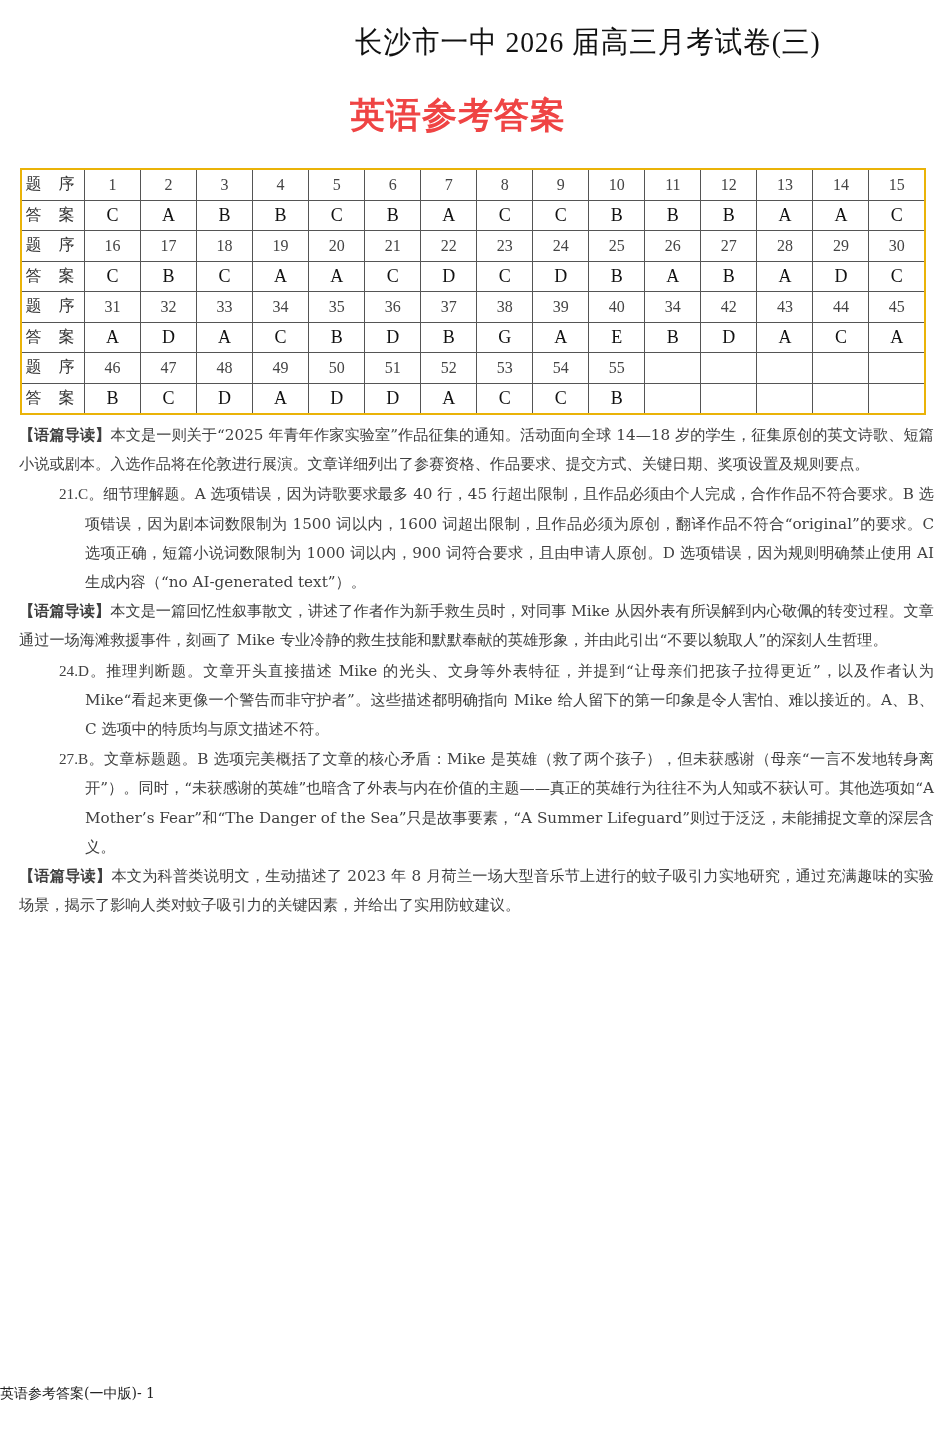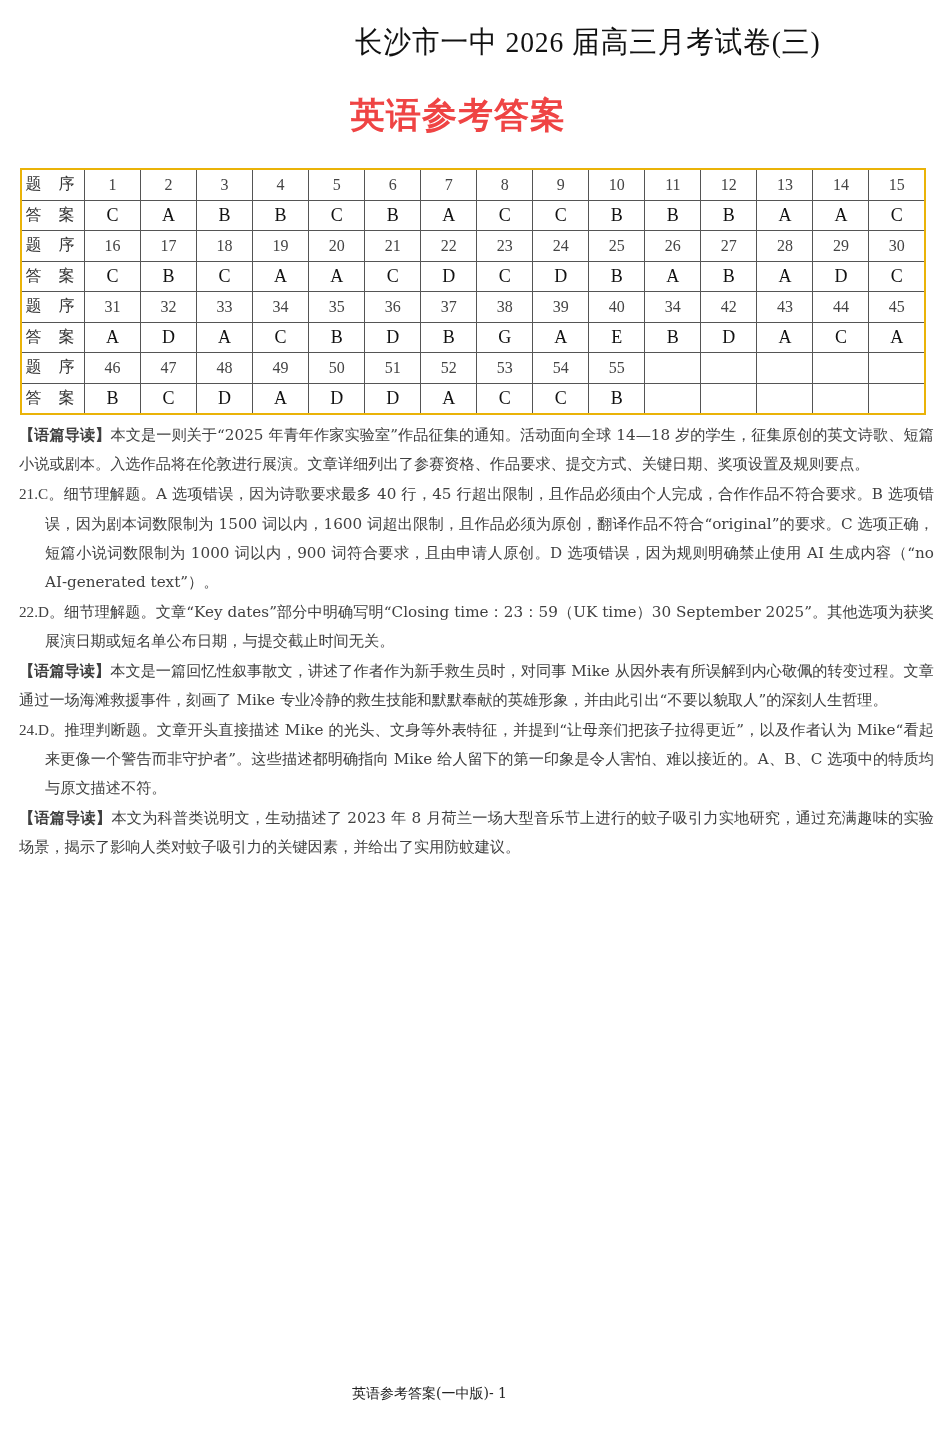--- a/index.html
+++ b/index.html
@@ -40,25 +40,25 @@
   table.answers tr.ans td:not(.hdr) { font-family: "Liberation Serif", serif; color: #111; font-size: 18px; }
 
   .body-text {
     position: absolute; left: 19px; top: 421px; width: 915px;
     font-size: 15.2px; line-height: 29.2px; color: #404040;
     font-family: "DejaVu Serif", "Liberation Serif", serif;
     text-align: justify;
   }
   .para { margin: 0; }
   .guide .tag { font-family: "DejaVu Sans", sans-serif; font-weight: bold; }
-  .item { padding-left: 26px; text-indent: -26px; }
+  .item { padding-left: 26px; text-indent: -26px; margin-left: 40px; }
   .item .qno { font-family: "Liberation Serif", serif; }
   .footer {
     position: absolute; left: 0; width: 859px; top: 1385px;
-    text-align: center; font-size: 14px; color: #222;
+    text-align: left; font-size: 14px; color: #222;
   }
 </style>
 </head>
 <body>
 
 <div class="school-title">长沙市一中 2026 届高三月考试卷(三)</div>
 <div class="doc-title">英语参考答案</div>
 
 <table class="answers">
   <tbody>
@@ -206,21 +206,21 @@
       <td></td>
       <td></td>
     </tr>
   </tbody>
 </table>
 
 <div class="body-text">
 
   <p class="para guide"><span class="tag">【语篇导读】</span><span>本文是一则关于“2025 年青年作家实验室”作品征集的通知。活动面向全球 14—18 岁的学生，征集原创的英文诗歌、短篇小说或剧本。入选作品将在伦敦进行展演。文章详细列出了参赛资格、作品要求、提交方式、关键日期、奖项设置及规则要点。</span></p>
   <p class="para item"><span class="qno">21.C。</span><span>细节理解题。A 选项错误，因为诗歌要求最多 40 行，45 行超出限制，且作品必须由个人完成，合作作品不符合要求。B 选项错误，因为剧本词数限制为 1500 词以内，1600 词超出限制，且作品必须为原创，翻译作品不符合“original”的要求。C 选项正确，短篇小说词数限制为 1000 词以内，900 词符合要求，且由申请人原创。D 选项错误，因为规则明确禁止使用 AI 生成内容（“no AI-generated text”）。</span></p>
-  <p class="para item"><span class="qno">22.D。</span><span>细节理解题。文章“Key dates”部分中明确写明“Closing time：23：59（UK time）30 September 2025”。其他选项为获奖展演日期或短名单公布日期，与提交截止时间无关。</span></p>
 
   <p class="para guide"><span class="tag">【语篇导读】</span><span>本文是一篇回忆性叙事散文，讲述了作者作为新手救生员时，对同事 Mike 从因外表有所误解到内心敬佩的转变过程。文章通过一场海滩救援事件，刻画了 Mike 专业冷静的救生技能和默默奉献的英雄形象，并由此引出“不要以貌取人”的深刻人生哲理。</span></p>
   <p class="para item"><span class="qno">24.D。</span><span>推理判断题。文章开头直接描述 Mike 的光头、文身等外表特征，并提到“让母亲们把孩子拉得更近”，以及作者认为 Mike“看起来更像一个警告而非守护者”。这些描述都明确指向 Mike 给人留下的第一印象是令人害怕、难以接近的。A、B、C 选项中的特质均与原文描述不符。</span></p>
+  <p class="para item"><span class="qno">27.B。</span><span>文章标题题。B 选项完美概括了文章的核心矛盾：Mike 是英雄（救了两个孩子），但未获感谢（母亲“一言不发地转身离开”）。同时，“未获感谢的英雄”也暗含了外表与内在价值的主题——真正的英雄行为往往不为人知或不获认可。其他选项如“A Mother’s Fear”和“The Danger of the Sea”只是故事要素，“A Summer Lifeguard”则过于泛泛，未能捕捉文章的深层含义。</span></p>
 
   <p class="para guide"><span class="tag">【语篇导读】</span><span>本文为科普类说明文，生动描述了 2023 年 8 月荷兰一场大型音乐节上进行的蚊子吸引力实地研究，通过充满趣味的实验场景，揭示了影响人类对蚊子吸引力的关键因素，并给出了实用防蚊建议。</span></p>
 </div>
 
 <div class="footer">英语参考答案(一中版)- 1</div>
 
 </body></html>

